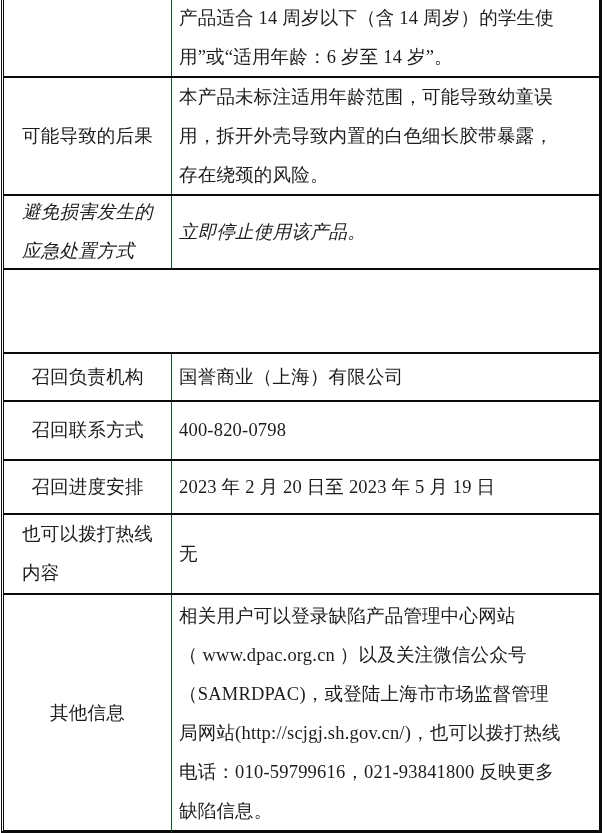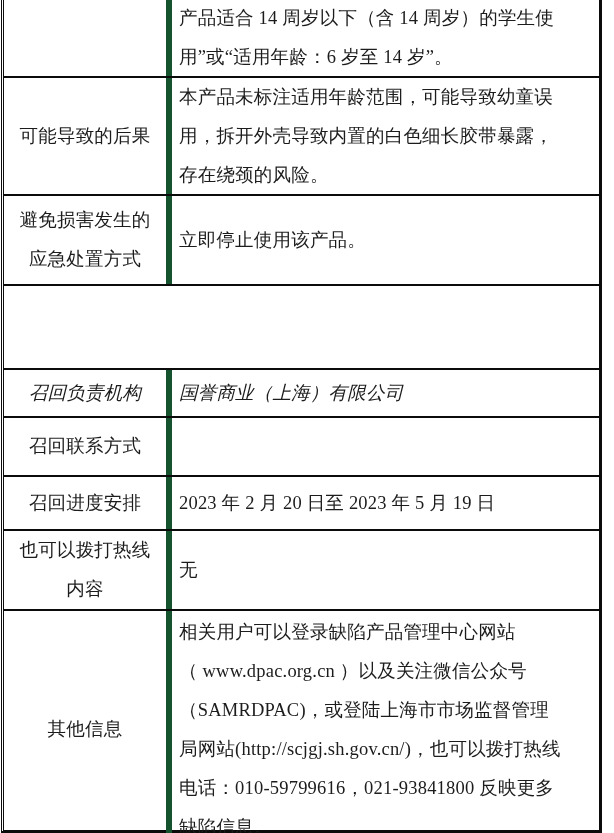--- a/index.html
+++ b/index.html
@@ -33,25 +33,25 @@
   .row {
     display: flex;
     border-bottom: 2px solid #0b0b0b;
     overflow: hidden;
     flex: 0 0 auto;
   }
   .row:last-child { border-bottom: none; }
   .lbl {
     width: 168px;
     flex: 0 0 168px;
-    border-right: 6px solid #14532d;
+    border-right: 1px solid #14532d;
     display: flex;
     align-items: center;
     justify-content: center;
-    text-align: center;
+    text-align: left;
     padding: 0 6px;
     overflow: hidden;
   }
   .cnt {
     flex: 1 1 auto;
     display: flex;
     align-items: center;
     justify-content: flex-start;
     text-align: left;
     padding: 0 4px 0 7px;
@@ -59,23 +59,23 @@
   }
   .txt {
     white-space: pre-line;
     font-size: 18.5px;
     line-height: 39px;
     letter-spacing: 0.2px;
     color: #1c1c1c;
   }
   .r1 { height: 78px; }
   .r2 { height: 118px; }
-  .r3 { height: 90px; }
+  .r3 { height: 74px; font-style: italic; }
   .r4 { height: 84px; }
-  .r5 { height: 48px; font-style: italic; }
+  .r5 { height: 48px; }
   .r6 { height: 59px; }
   .r7 { height: 54px; }
   .r8 { height: 80px; }
   .r9 { height: 237px; }
 </style>
 </head>
 <body>
 
 <div class="page">
   <div class="recall-table">
@@ -120,20 +120,23 @@
       </div>
       <div class="cnt">
         <span class="txt">国誉商业（上海）有限公司</span>
       </div>
     </div>
 
     <div class="row r6">
       <div class="lbl">
         <span class="txt">召回联系方式</span>
       </div>
+      <div class="cnt">
+        <span class="txt">400-820-0798</span>
+      </div>
     </div>
 
     <div class="row r7">
       <div class="lbl">
         <span class="txt">召回进度安排</span>
       </div>
       <div class="cnt">
         <span class="txt">2023 年 2 月 20 日至 2023 年 5 月 19 日</span>
       </div>
     </div>

